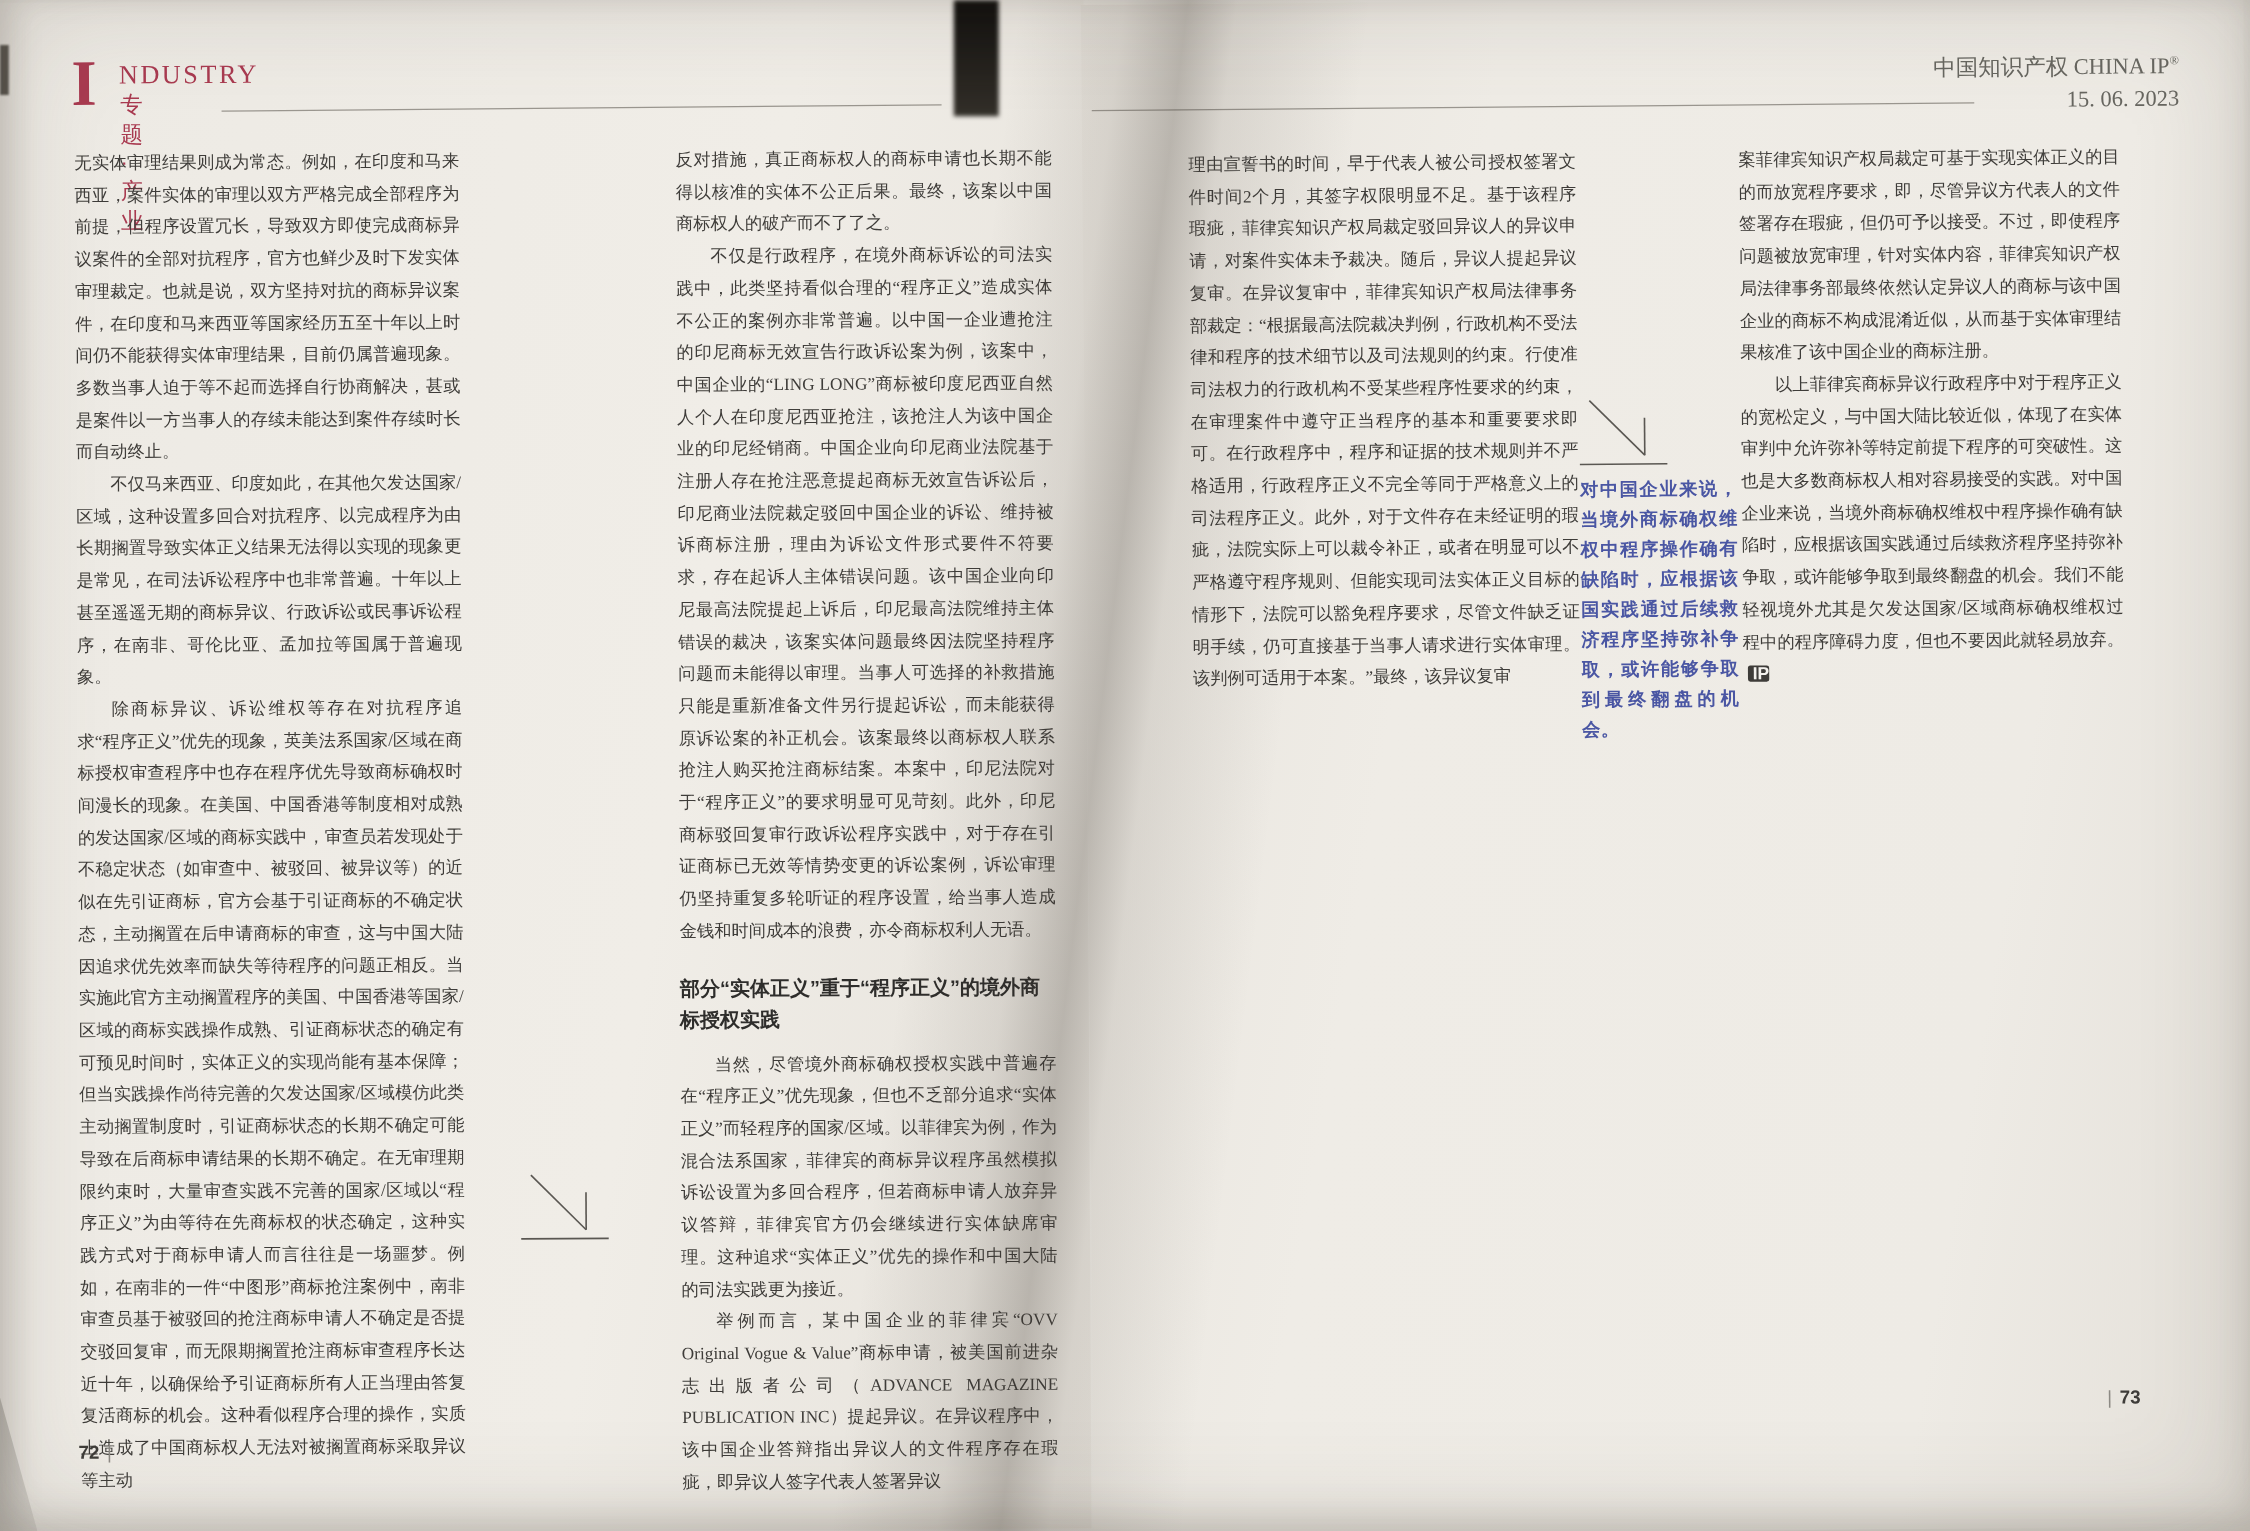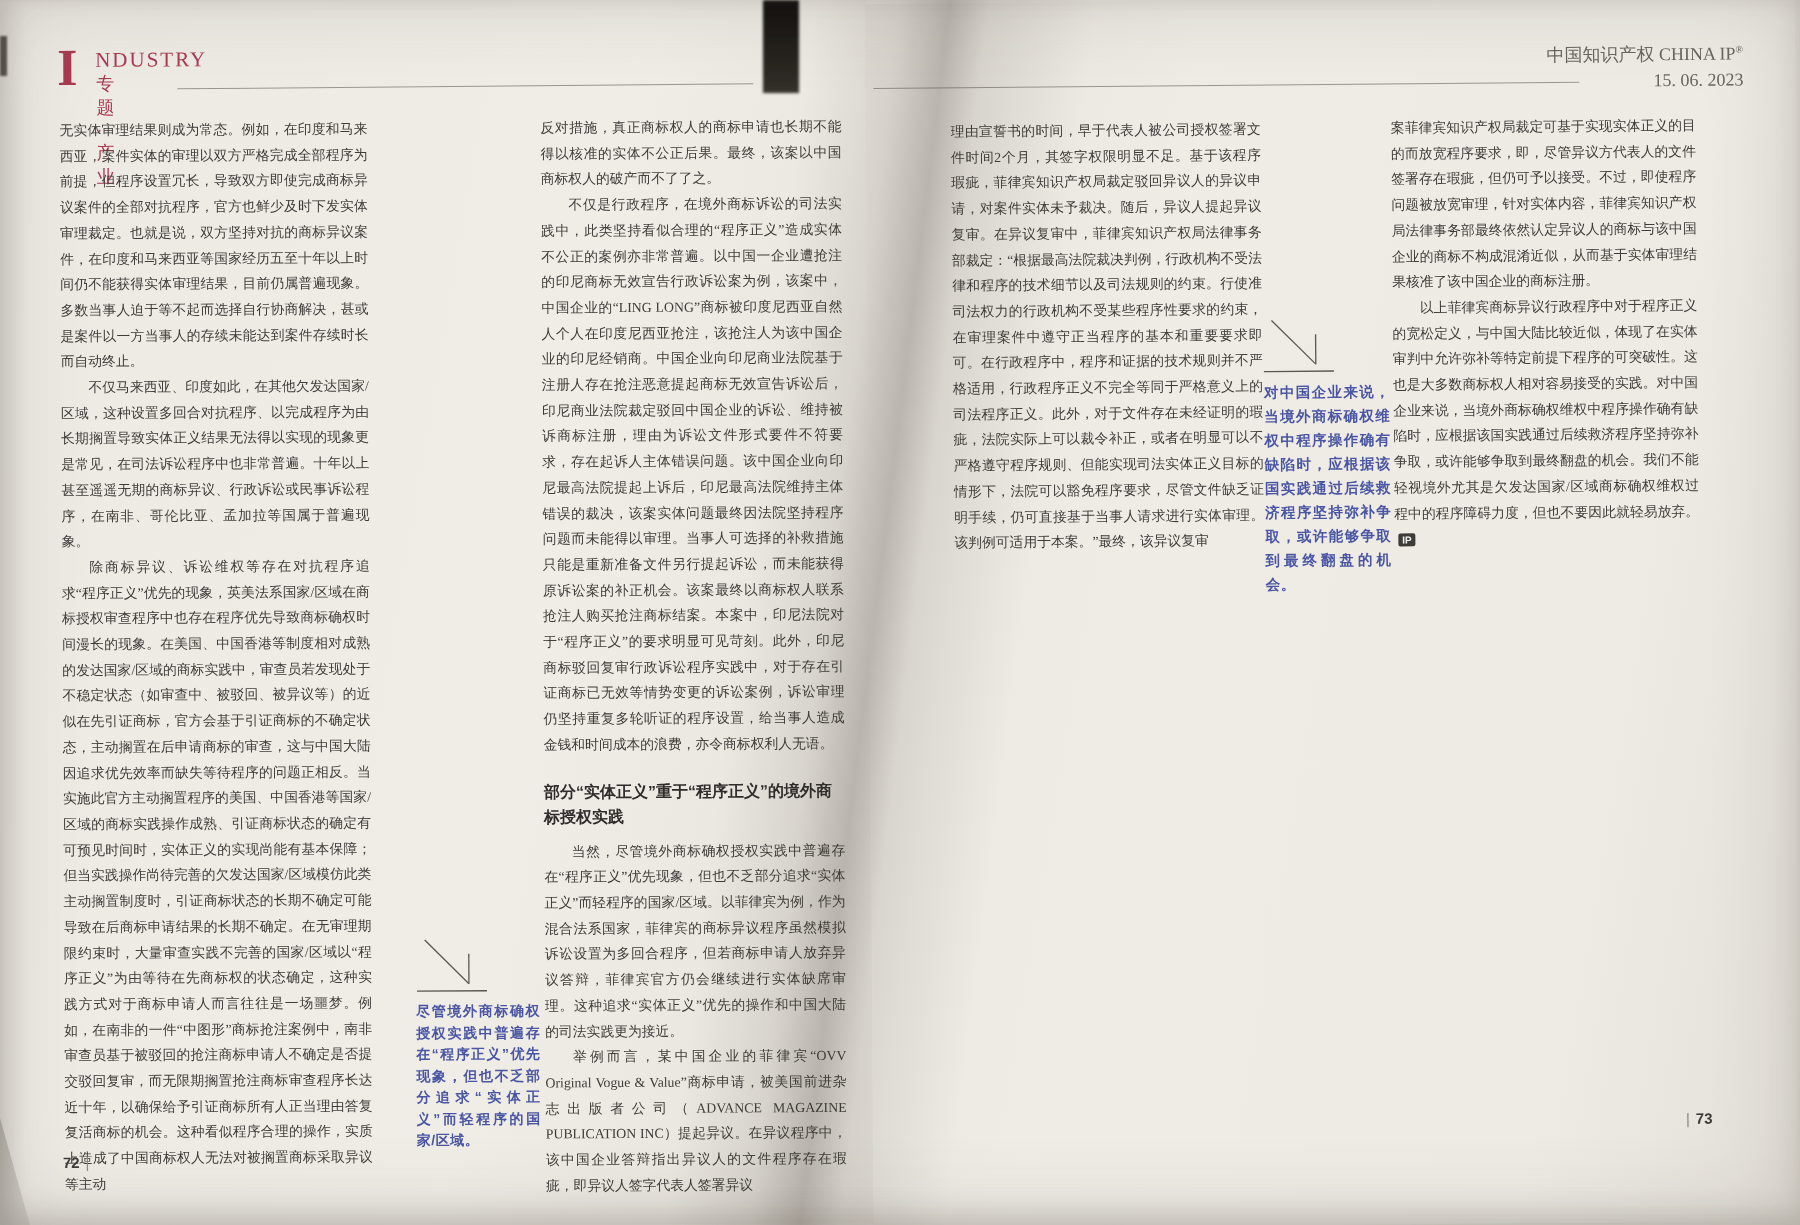--- a/index.html
+++ b/index.html
@@ -47,22 +47,22 @@
   .arrow-mark svg line{stroke:#5a5752;stroke-width:1.3px;}
 
   
   .pagenum{position:absolute;font-family:"Liberation Sans",sans-serif;font-size:15px;color:#3e3c39;font-weight:bold;}
   .pagenum .bar{color:#8d8a84;font-weight:normal;padding:0 6px;}
   .pn-left{left:60px;top:1152px;}
   .pn-right{right:92px;top:1113px;}
 
   
   .ip-mark{display:inline-block;min-width:17px;height:13px;background:#3e3c39;color:#f4f2ee;
-    font-family:"Liberation Sans",sans-serif;font-size:10px;font-weight:bold;line-height:13px;
-    text-align:center;border-radius:2px;margin-left:4px;text-indent:0;}
+    font-family:"Liberation Sans",sans-serif;font-size:14px;font-weight:bold;line-height:13px;
+    text-align:right;border-radius:2px;margin-left:4px;text-indent:0;}
 
   
   .gap-strip{position:absolute;left:763px;top:0;width:36px;height:93px;
     background:linear-gradient(to bottom,#0d0c0a,#34302a);filter:blur(1.5px);z-index:6;}
   .fold-shadow{position:absolute;left:740px;top:-20px;width:280px;height:1280px;z-index:5;pointer-events:none;
     background:linear-gradient(to right,rgba(62,55,47,0) 0%,rgba(62,55,47,0.10) 30%,rgba(62,55,47,0.28) 48%,rgba(62,55,47,0.10) 62%,rgba(62,55,47,0) 100%);
     transform:rotate(7deg);}
   .edge-mark-tl{position:absolute;left:0;top:36px;width:7px;height:40px;background:#55524c;z-index:6;filter:blur(1px);}
   .corner-bl{position:absolute;left:0;top:1118px;width:30px;height:107px;z-index:6;
     background:linear-gradient(105deg,#b3b0aa,#d8d5cf);clip-path:polygon(0 0,100% 100%,0 100%);opacity:0.8;}
@@ -88,21 +88,20 @@
       <p>除商标异议、诉讼维权等存在对抗程序追求“程序正义”优先的现象，英美法系国家/区域在商标授权审查程序中也存在程序优先导致商标确权时间漫长的现象。在美国、中国香港等制度相对成熟的发达国家/区域的商标实践中，审查员若发现处于不稳定状态（如审查中、被驳回、被异议等）的近似在先引证商标，官方会基于引证商标的不确定状态，主动搁置在后申请商标的审查，这与中国大陆因追求优先效率而缺失等待程序的问题正相反。当实施此官方主动搁置程序的美国、中国香港等国家/区域的商标实践操作成熟、引证商标状态的确定有可预见时间时，实体正义的实现尚能有基本保障；但当实践操作尚待完善的欠发达国家/区域模仿此类主动搁置制度时，引证商标状态的长期不确定可能导致在后商标申请结果的长期不确定。在无审理期限约束时，大量审查实践不完善的国家/区域以“程序正义”为由等待在先商标权的状态确定，这种实践方式对于商标申请人而言往往是一场噩梦。例如，在南非的一件“中图形”商标抢注案例中，南非审查员基于被驳回的抢注商标申请人不确定是否提交驳回复审，而无限期搁置抢注商标审查程序长达近十年，以确保给予引证商标所有人正当理由答复复活商标的机会。这种看似程序合理的操作，实质上造成了中国商标权人无法对被搁置商标采取异议等主动</p>
     </div>
 
     <div class="arrow-mark arrow-left">
       <svg width="74" height="58" viewBox="0 0 74 58">
         <line x1="10" y1="2" x2="54" y2="46"></line>
         <line x1="54" y1="16" x2="54" y2="46"></line>
         <line x1="2" y1="53" x2="72" y2="53"></line>
       </svg>
     </div>
-    <div class="pq pq-left">尽管境外商标确权授权实践中普遍存在“程序正义”优先现象，但也不乏部分追求“实体正义”而轻程序的国家/区域。</div>
 
     <div class="col col2">
       <p class="cont">反对措施，真正商标权人的商标申请也长期不能得以核准的实体不公正后果。最终，该案以中国商标权人的破产而不了了之。</p>
       <p>不仅是行政程序，在境外商标诉讼的司法实践中，此类坚持看似合理的“程序正义”造成实体不公正的案例亦非常普遍。以中国一企业遭抢注的印尼商标无效宣告行政诉讼案为例，该案中，中国企业的“LING LONG”商标被印度尼西亚自然人个人在印度尼西亚抢注，该抢注人为该中国企业的印尼经销商。中国企业向印尼商业法院基于注册人存在抢注恶意提起商标无效宣告诉讼后，印尼商业法院裁定驳回中国企业的诉讼、维持被诉商标注册，理由为诉讼文件形式要件不符要求，存在起诉人主体错误问题。该中国企业向印尼最高法院提起上诉后，印尼最高法院维持主体错误的裁决，该案实体问题最终因法院坚持程序问题而未能得以审理。当事人可选择的补救措施只能是重新准备文件另行提起诉讼，而未能获得原诉讼案的补正机会。该案最终以商标权人联系抢注人购买抢注商标结案。本案中，印尼法院对于“程序正义”的要求明显可见苛刻。此外，印尼商标驳回复审行政诉讼程序实践中，对于存在引证商标已无效等情势变更的诉讼案例，诉讼审理仍坚持重复多轮听证的程序设置，给当事人造成金钱和时间成本的浪费，亦令商标权利人无语。</p>
       <h3 class="sec-heading">部分“实体正义”重于“程序正义”的境外商标授权实践</h3>
       <p>当然，尽管境外商标确权授权实践中普遍存在“程序正义”优先现象，但也不乏部分追求“实体正义”而轻程序的国家/区域。以菲律宾为例，作为混合法系国家，菲律宾的商标异议程序虽然模拟诉讼设置为多回合程序，但若商标申请人放弃异议答辩，菲律宾官方仍会继续进行实体缺席审理。这种追求“实体正义”优先的操作和中国大陆的司法实践更为接近。</p>
       <p>举例而言，某中国企业的菲律宾“OVV Original Vogue &amp; Value”商标申请，被美国前进杂志出版者公司（ADVANCE MAGAZINE PUBLICATION INC）提起异议。在异议程序中，该中国企业答辩指出异议人的文件程序存在瑕疵，即异议人签字代表人签署异议</p>
     </div>
 
     <div class="pagenum pn-left">

